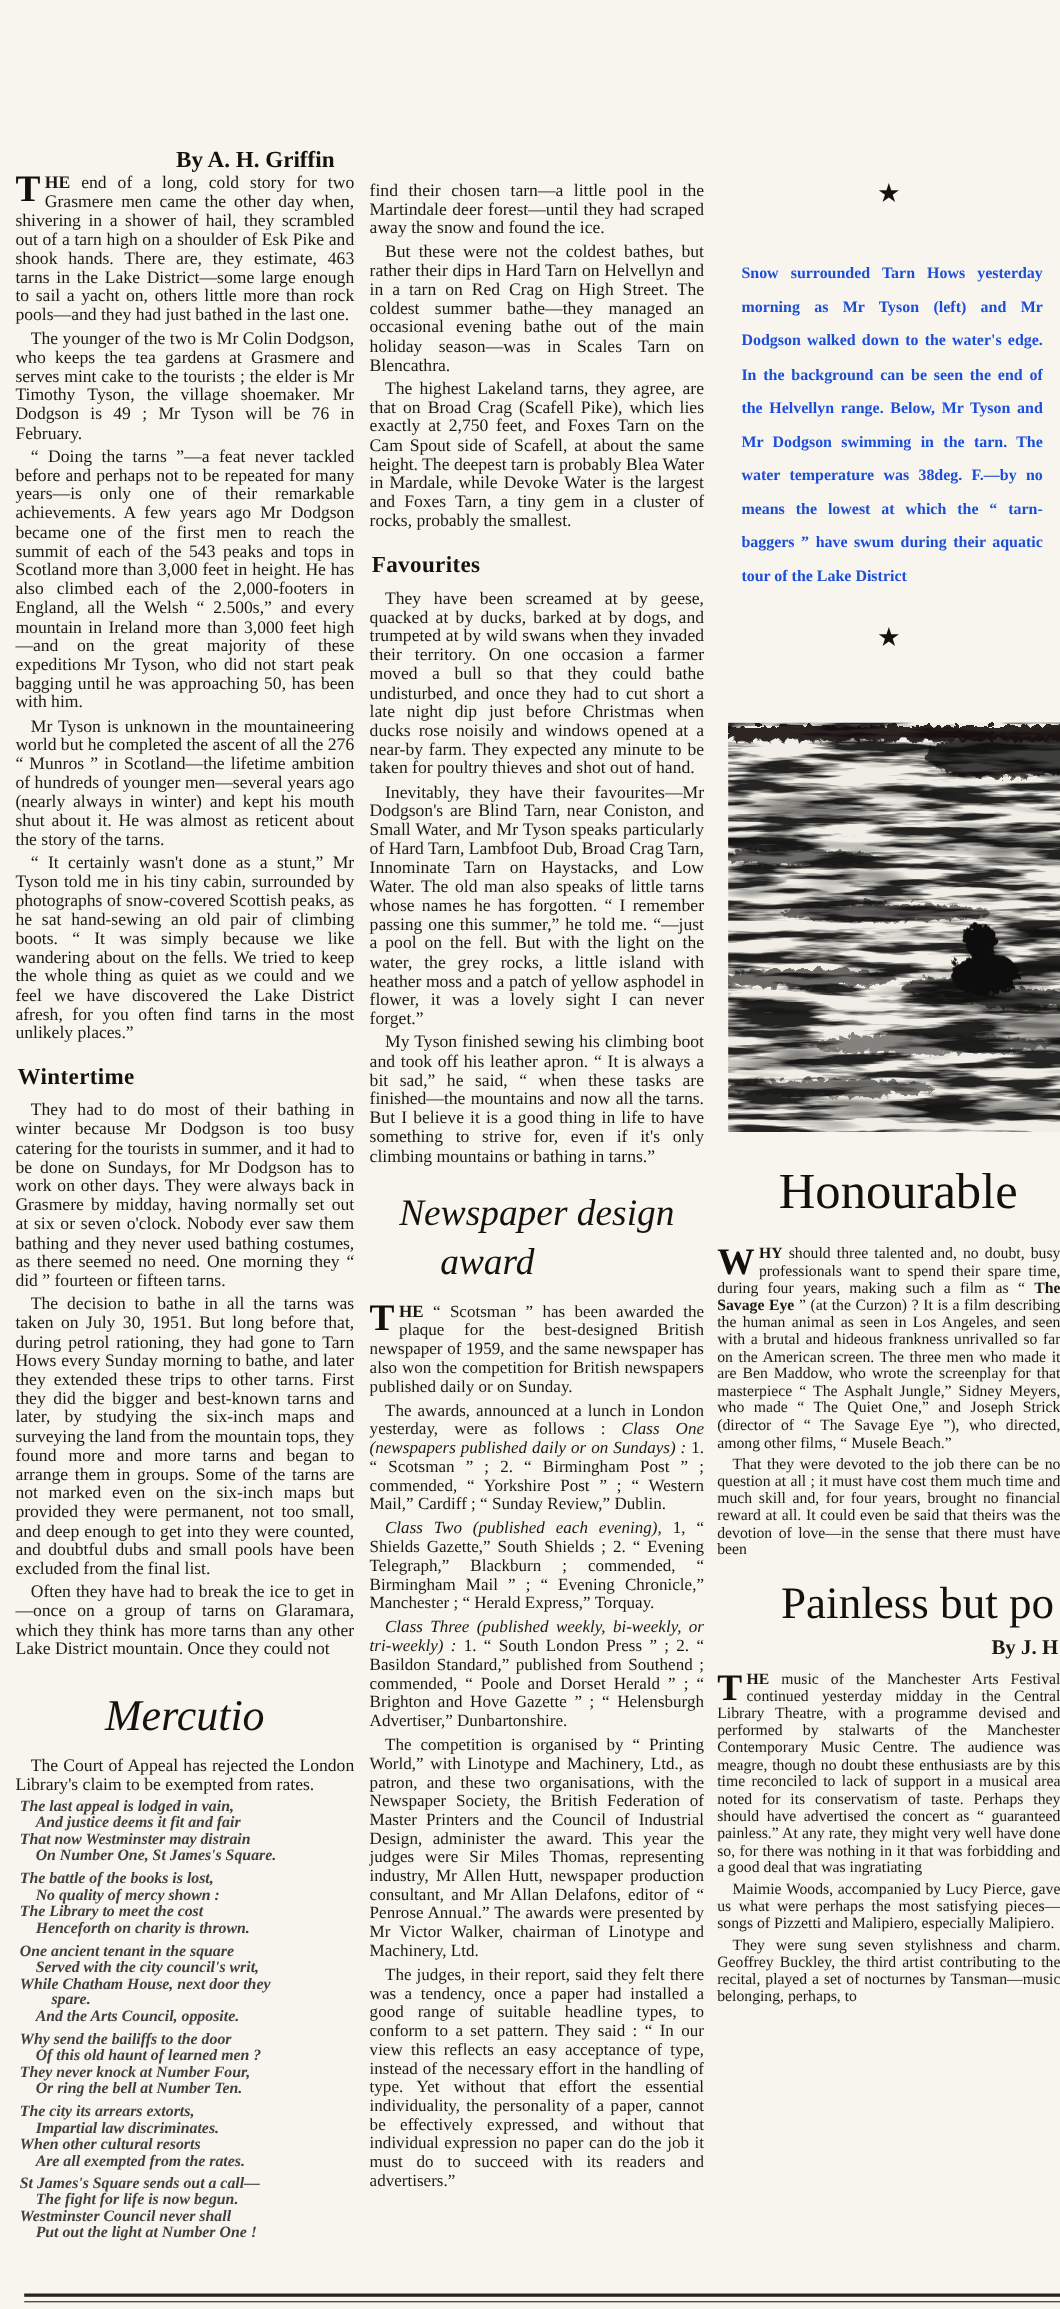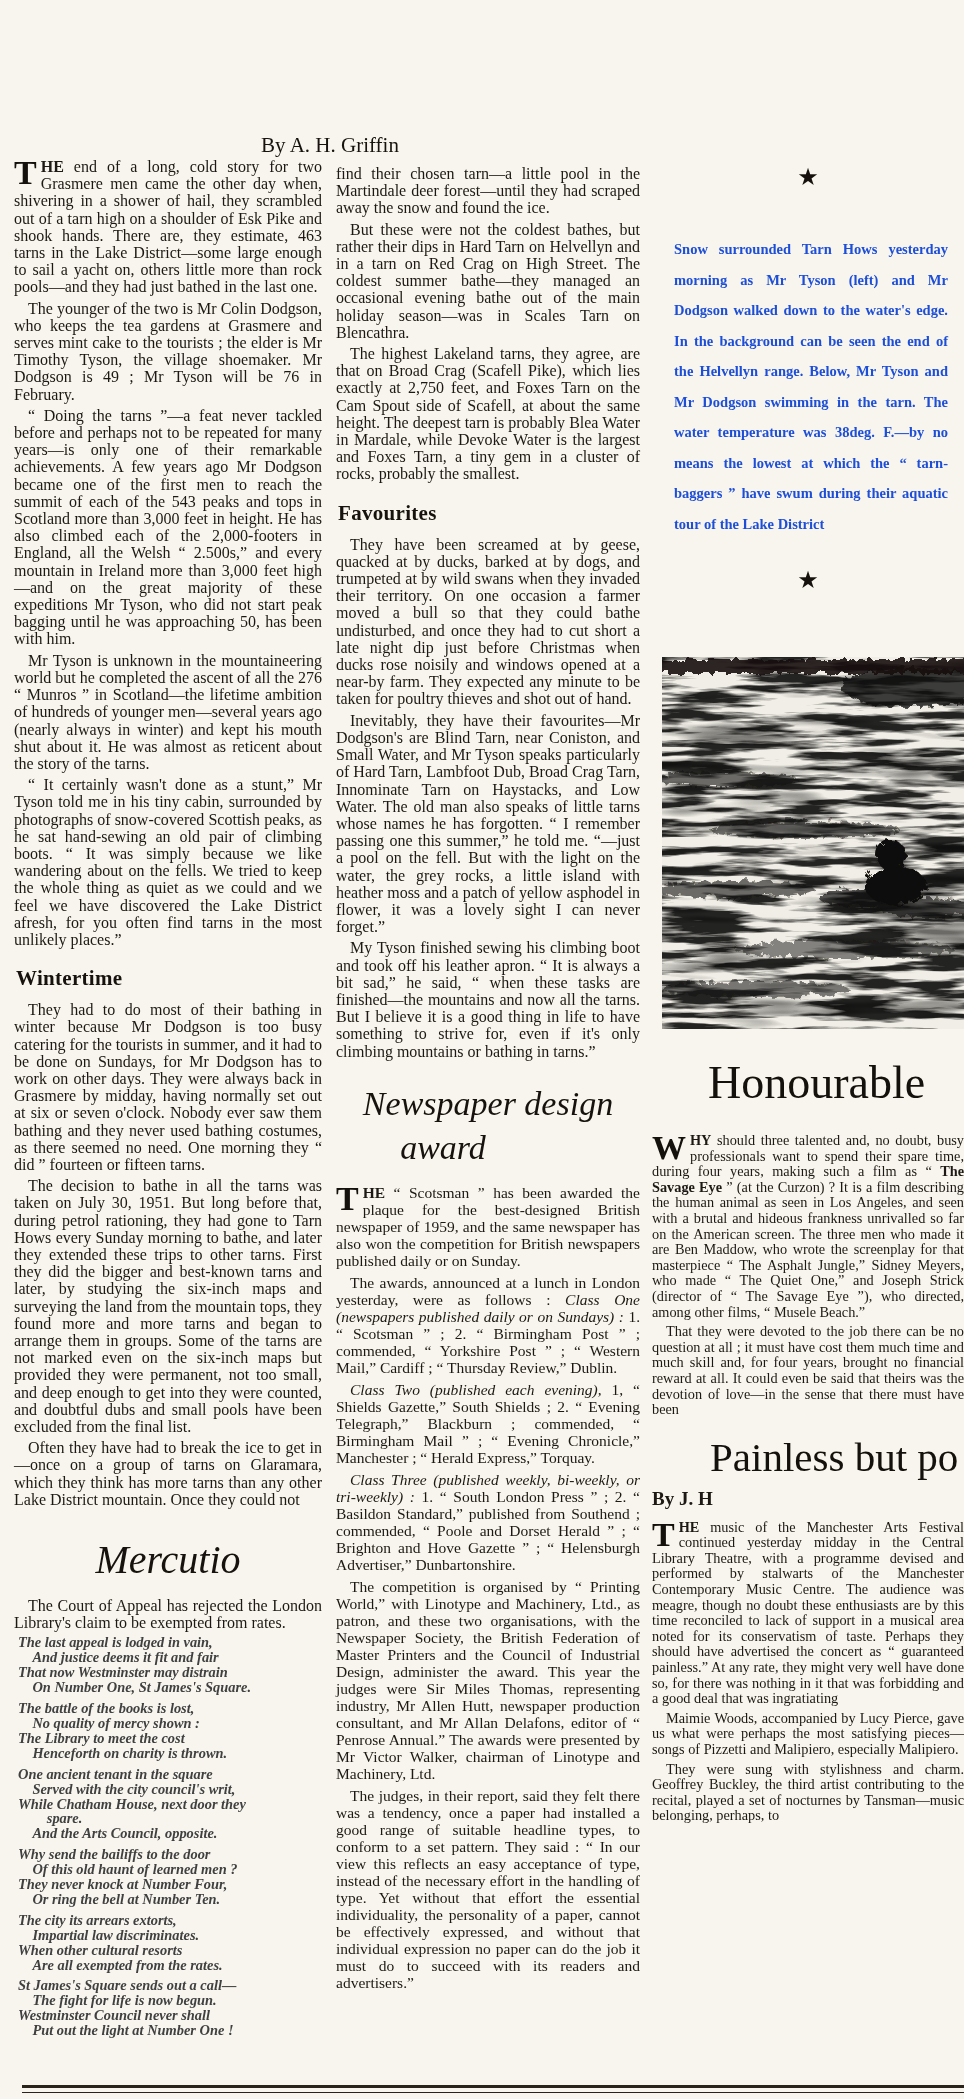--- a/index.html
+++ b/index.html
@@ -9,22 +9,22 @@
     font-family:"Liberation Serif", serif;
     color:#1d1813;
   }
   #page{position:absolute;inset:0;}
   .headline{
     position:absolute;left:28px;top:2px;width:724px;margin:0;
     font-size:45px;line-height:56px;font-weight:bold;color:#14100b;
     word-spacing:11px;letter-spacing:-1px;white-space:nowrap;
   }
   .byline{
-    position:absolute;left:160px;top:133px;width:340px;text-align:center;
-    font-size:21px;font-weight:normal;color:#17120d;
+    position:absolute;left:160px;top:133px;width:340px;
+    font-size:21px;font-weight:bold;color:#17120d;
   }
   .col{position:absolute;}
   #col1{left:14px;top:158px;width:308px;}
   #col2{left:336px;top:141px;width:304px;margin-top:24px;}
   #col3{left:652px;top:150px;width:312px;}
   .b1{font-size:16px;line-height:17.2px;text-align:justify;margin:0 0 4px 0;}
   .b3{font-size:15.5px;line-height:17px;text-align:justify;margin:0 0 5px 0;}
   .b2{font-size:14.3px;line-height:15.6px;text-align:justify;margin:0 0 4px 0;}
   .ind{text-indent:14px;}
   .dc{float:left;font-size:34px;line-height:28px;font-weight:bold;padding:1px 4px 0 0;color:#14100b;}
@@ -44,21 +44,21 @@
   #star-mid{margin-top:28px;}
   .caption{
     font-weight:bold;font-size:14.5px;line-height:30.5px;text-align:justify;
     margin:44px 0 0 0;padding:0 16px 0 22px;color:#1d4ed8;
   }
   .photo{display:block;margin:64px 0 0 10px;}
   .bigroman{font-weight:normal;white-space:nowrap;color:#14100b;margin:0;}
   #hon-head{font-size:46px;line-height:52px;padding-left:56px;margin-top:28px;}
   #pain-head{font-size:41px;line-height:46px;padding-left:58px;margin-top:16px;}
   #hon-p1{margin-top:24px;}
-  #pain-byline{font-weight:bold;font-size:19px;margin:8px 2px 10px 0;}
+  #pain-byline{text-align:right;font-weight:bold;font-size:19px;margin:8px 2px 10px 0;}
   .rule{position:absolute;left:22px;width:942px;background:#29231c;}
   #rule-thick{top:2085px;height:3px;}
   #rule-thin{top:2092px;height:1px;}
   b.inb{font-weight:bold;}
 </style>
 </head>
 <body>
 
 <div id="page">
 
@@ -111,21 +111,21 @@
     <p class="b1 ind">But these were not the coldest bathes, but rather their dips in Hard Tarn on Helvellyn and in a tarn on Red Crag on High Street. The coldest summer bathe—they managed an occasional evening bathe out of the main holiday season—was in Scales Tarn on Blencathra.</p>
     <p class="b1 ind">The highest Lakeland tarns, they agree, are that on Broad Crag (Scafell Pike), which lies exactly at 2,750 feet, and Foxes Tarn on the Cam Spout side of Scafell, at about the same height. The deepest tarn is probably Blea Water in Mardale, while Devoke Water is the largest and Foxes Tarn, a tiny gem in a cluster of rocks, probably the smallest.</p>
     <h3 class="crosshead">Favourites</h3>
     <p class="b1 ind">They have been screamed at by geese, quacked at by ducks, barked at by dogs, and trumpeted at by wild swans when they invaded their territory. On one occasion a farmer moved a bull so that they could bathe undisturbed, and once they had to cut short a late night dip just before Christmas when ducks rose noisily and windows opened at a near-by farm. They expected any minute to be taken for poultry thieves and shot out of hand.</p>
     <p class="b1 ind">Inevitably, they have their favourites—Mr Dodgson's are Blind Tarn, near Coniston, and Small Water, and Mr Tyson speaks particularly of Hard Tarn, Lambfoot Dub, Broad Crag Tarn, Innominate Tarn on Haystacks, and Low Water. The old man also speaks of little tarns whose names he has forgotten. “ I remember passing one this summer,” he told me. “—just a pool on the fell. But with the light on the water, the grey rocks, a little island with heather moss and a patch of yellow asphodel in flower, it was a lovely sight I can never forget.”</p>
     <p class="b1 ind">My Tyson finished sewing his climbing boot and took off his leather apron. “ It is always a bit sad,” he said, “ when these tasks are finished—the mountains and now all the tarns. But I believe it is a good thing in life to have something to strive for, even if it's only climbing mountains or bathing in tarns.”</p>
 
     <h2 class="disp" id="award-l1">Newspaper design</h2>
     <h2 class="disp" id="award-l2">award</h2>
     <p class="b3"><span class="dc">T</span><span class="lead">HE</span><span> “ Scotsman ” has been awarded the plaque for the best-designed British newspaper of 1959, and the same newspaper has also won the competition for British newspapers published daily or on Sunday.</span></p>
-    <p class="b3 ind"><span>The awards, announced at a lunch in London yesterday, were as follows : </span><i>Class One (newspapers published daily or on Sundays) : </i><span>1. “ Scotsman ” ; 2. “ Birmingham Post ” ; commended, “ Yorkshire Post ” ; “ Western Mail,” Cardiff ; “ Thursday Review,” Dublin.</span></p>
+    <p class="b3 ind"><span>The awards, announced at a lunch in London yesterday, were as follows : </span><i>Class One (newspapers published daily or on Sundays) : </i><span>1. “ Scotsman ” ; 2. “ Birmingham Post ” ; commended, “ Yorkshire Post ” ; “ Western Mail,” Cardiff ; “ Sunday Review,” Dublin.</span></p>
     <p class="b3 ind"><i>Class Two (published each evening), </i><span>1, “ Shields Gazette,” South Shields ; 2. “ Evening Telegraph,” Blackburn ; commended, “ Birmingham Mail ” ; “ Evening Chronicle,” Manchester ; “ Herald Express,” Torquay.</span></p>
     <p class="b3 ind"><i>Class Three (published weekly, bi-weekly, or tri-weekly) : </i><span>1. “ South London Press ” ; 2. “ Basildon Standard,” published from Southend ; commended, “ Poole and Dorset Herald ” ; “ Brighton and Hove Gazette ” ; “ Helensburgh Advertiser,” Dunbartonshire.</span></p>
     <p class="b3 ind">The competition is organised by “ Printing World,” with Linotype and Machinery, Ltd., as patron, and these two organisations, with the Newspaper Society, the British Federation of Master Printers and the Council of Industrial Design, administer the award. This year the judges were Sir Miles Thomas, representing industry, Mr Allen Hutt, newspaper production consultant, and Mr Allan Delafons, editor of “ Penrose Annual.” The awards were presented by Mr Victor Walker, chairman of Linotype and Machinery, Ltd.</p>
     <p class="b3 ind">The judges, in their report, said they felt there was a tendency, once a paper had installed a good range of suitable headline types, to conform to a set pattern. They said : “ In our view this reflects an easy acceptance of type, instead of the necessary effort in the handling of type. Yet without that effort the essential individuality, the personality of a paper, cannot be effectively expressed, and without that individual expression no paper can do the job it must do to succeed with its readers and advertisers.”</p>
   </div>
 
   <div class="col" id="col3">
     <div class="star" id="star-top">★</div>
     <p class="caption">Snow surrounded Tarn Hows yesterday morning as Mr Tyson (left) and Mr Dodgson walked down to the water's edge.  In the background can be seen the end of the Helvellyn range.  Below, Mr Tyson and Mr Dodgson swimming in the tarn.  The water temperature was 38deg. F.—by no means the lowest at which the “ tarn-baggers ” have swum during their aquatic tour of the Lake District</p>
     <div class="star" id="star-mid">★</div>
@@ -166,18 +166,18 @@
     </svg>
 
     <h2 class="bigroman" id="hon-head">Honourable</h2>
     <p class="b2" id="hon-p1"><span class="dc">W</span><span class="lead">HY</span><span> should three talented and, no doubt, busy professionals want to spend their spare time, during four years, making such a film as “ </span><b class="inb">The Savage Eye</b><span> ” (at the Curzon) ?  It is a film describing the human animal as seen in Los Angeles, and seen with a brutal and hideous frankness unrivalled so far on the American screen. The three men who made it are Ben Maddow, who wrote the screenplay for that masterpiece “ The Asphalt Jungle,” Sidney Meyers, who made “ The Quiet One,” and Joseph Strick (director of “ The Savage Eye ”), who directed, among other films, “ Musele Beach.”</span></p>
     <p class="b2 ind">That they were devoted to the job there can be no question at all ; it must have cost them much time and much skill and, for four years, brought no financial reward at all.  It could even be said that theirs was the devotion of love—in the sense that there must have been</p>
 
     <h2 class="bigroman" id="pain-head">Painless but po</h2>
     <div id="pain-byline">By J. H</div>
     <p class="b2"><span class="dc">T</span><span class="lead">HE</span><span> music of the Manchester Arts Festival continued yesterday midday in the Central Library Theatre, with a programme devised and performed by stalwarts of the Manchester Contemporary Music Centre. The audience was meagre, though no doubt these enthusiasts are by this time reconciled to lack of support in a musical area noted for its conservatism of taste.  Perhaps they should have advertised the concert as “ guaranteed painless.”  At any rate, they might very well have done so, for there was nothing in it that was forbidding and a good deal that was ingratiating</span></p>
     <p class="b2 ind">Maimie Woods, accompanied by Lucy Pierce, gave us what were perhaps the most satisfying pieces—songs of Pizzetti and Malipiero, especially Malipiero.</p>
-    <p class="b2 ind">They were sung with stylishness and charm.  Geoffrey Buckley, the third artist contributing to the recital, played a set of nocturnes by Tansman—music belonging, perhaps, to</p>
+    <p class="b2 ind">They were sung seven stylishness and charm.  Geoffrey Buckley, the third artist contributing to the recital, played a set of nocturnes by Tansman—music belonging, perhaps, to</p>
   </div>
 
   <div class="rule" id="rule-thick"></div>
   <div class="rule" id="rule-thin"></div>
 </div>
 
 </body></html>

